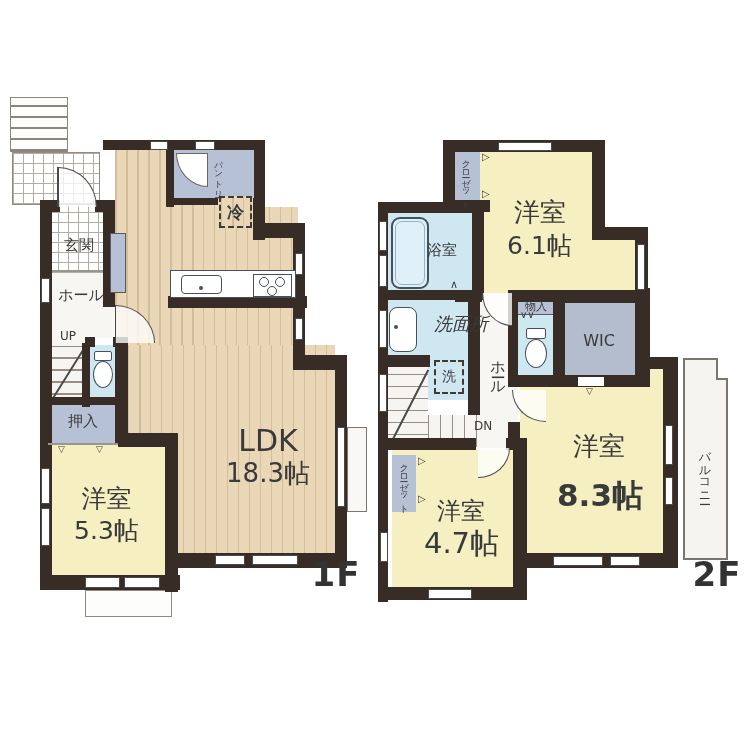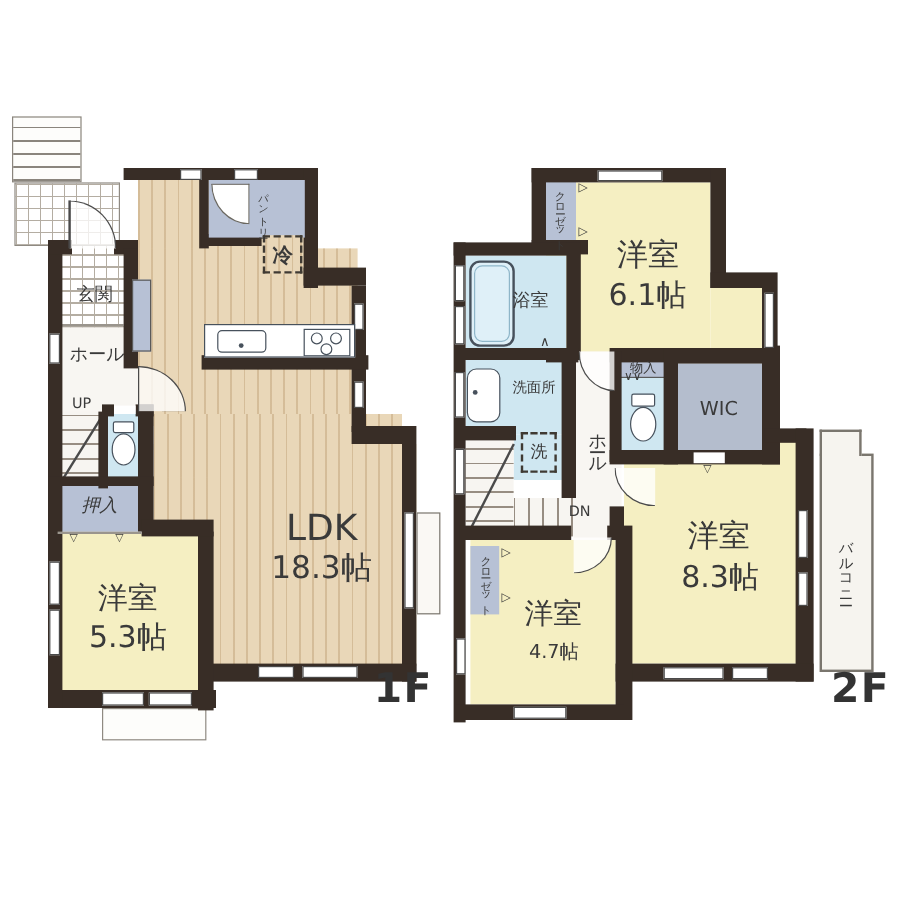--- a/index.html
+++ b/index.html
@@ -111,21 +111,21 @@
     <div class="abs" style="left:267px;top:286px;width:10px;height:10px;border-radius:50%;border:1.5px solid #47515c;"></div>
     <div class="abs fix" style="left:94px;top:351px;width:18px;height:10px;border-radius:2px;"></div>
     <div class="abs fix" style="left:93px;top:361px;width:20px;height:27px;border-radius:50%;"></div>
     <div class="abs thin" style="left:48px;top:443px;width:70px;height:2px;"></div>
     <div class="abs mark" style="left:58px;top:445px;font-size:9px;">▽</div>
     <div class="abs mark" style="left:96px;top:445px;font-size:9px;">▽</div>
 
     <div class="abs lbl" style="left:56px;top:236px;width:46px;height:18px;font-size:15px;">玄関</div>
     <div class="abs lbl" style="left:50px;top:286px;width:62px;height:18px;font-size:15px;">ホール</div>
     <div class="abs lbl" style="left:54px;top:329px;width:28px;height:14px;font-size:12px;">UP</div>
-    <div class="abs lbl" style="left:54px;top:413px;width:58px;height:17px;font-size:15px;font-style:italic;">押入</div>
+    <div class="abs lbl" style="left:54px;top:413px;width:58px;height:17px;font-size:15px;">押入</div>
     <div class="abs lbl" style="left:58px;top:485px;width:97px;height:27px;font-size:25px;">洋室</div>
     <div class="abs lbl" style="left:54px;top:517px;width:105px;height:27px;font-size:25px;">5.3帖</div>
     <div class="abs lbl" style="left:216px;top:424px;width:104px;height:32px;font-size:30px;">LDK</div>
     <div class="abs lbl" style="left:203px;top:459px;width:130px;height:29px;font-size:26px;">18.3帖</div>
     <div class="abs lbl vtext" style="left:211px;top:151px;width:14px;height:46px;font-size:8.5px;letter-spacing:0;">パントリー</div>
     <div class="abs lbl" style="left:221px;top:199px;width:29px;height:26px;font-size:17px;font-weight:600;">冷</div>
     <div class="abs lbl floorlbl" style="left:308px;top:554px;width:56px;height:40px;">1F</div>
   </div>
 
   <div>
@@ -208,28 +208,28 @@
     <div class="abs mark" style="left:482px;top:152px;font-size:10px;">▷</div>
     <div class="abs mark" style="left:482px;top:189px;font-size:10px;">▷</div>
     <div class="abs mark" style="left:418px;top:456px;font-size:10px;">▷</div>
     <div class="abs mark" style="left:418px;top:494px;font-size:10px;">▷</div>
     <div class="abs mark" style="left:586px;top:387px;font-size:9px;">▽</div>
 
     <div class="abs lbl vtext" style="left:459px;top:153px;width:13px;height:52px;font-size:9px;letter-spacing:0;">クローゼット</div>
     <div class="abs lbl" style="left:495px;top:198px;width:90px;height:28px;font-size:26px;">洋室</div>
     <div class="abs lbl" style="left:492px;top:231px;width:95px;height:28px;font-size:25px;">6.1帖</div>
     <div class="abs lbl" style="left:418px;top:241px;width:48px;height:18px;font-size:15px;">浴室</div>
-    <div class="abs lbl" style="left:414px;top:315px;width:62px;height:17px;font-size:12px;">洗面所</div>
+    <div class="abs lbl" style="left:430px;top:315px;width:62px;height:17px;font-size:18px;font-style:italic;">洗面所</div>
     <div class="abs lbl" style="left:437px;top:366px;width:24px;height:22px;font-size:14px;">洗</div>
     <div class="abs lbl vtext" style="left:489px;top:338px;width:18px;height:64px;font-size:15px;">ホール</div>
     <div class="abs lbl" style="left:468px;top:419px;width:30px;height:14px;font-size:12px;">DN</div>
     <div class="abs lbl" style="left:517px;top:299px;width:38px;height:14px;font-size:11px;">物入</div>
     <div class="abs lbl" style="left:574px;top:330px;width:50px;height:20px;font-size:16px;">WIC</div>
     <div class="abs lbl" style="left:566px;top:432px;width:66px;height:28px;font-size:26px;">洋室</div>
-    <div class="abs lbl" style="left:560px;top:466px;width:80px;height:28px;font-size:25px;">8.3帖</div>
+    <div class="abs lbl" style="left:560px;top:482px;width:80px;height:28px;font-size:31px;font-weight:bold;">8.3帖</div>
     <div class="abs lbl vtext" style="left:697px;top:424px;width:16px;height:92px;font-size:12px;letter-spacing:0;">バルコニー</div>
     <div class="abs lbl" style="left:430px;top:497px;width:62px;height:27px;font-size:24px;">洋室</div>
-    <div class="abs lbl" style="left:425px;top:530px;width:73px;height:27px;font-size:16px;text-align:center;">4.7帖</div>
+    <div class="abs lbl" style="left:425px;top:530px;width:73px;height:27px;font-size:29px;text-align:center;">4.7帖</div>
     <div class="abs lbl vtext" style="left:397px;top:457px;width:13px;height:52px;font-size:9px;letter-spacing:0;">クローゼット</div>
     <div class="abs lbl floorlbl" style="left:688px;top:554px;width:58px;height:40px;">2F</div>
   </div>
 
 </div>
 
 </body></html>

